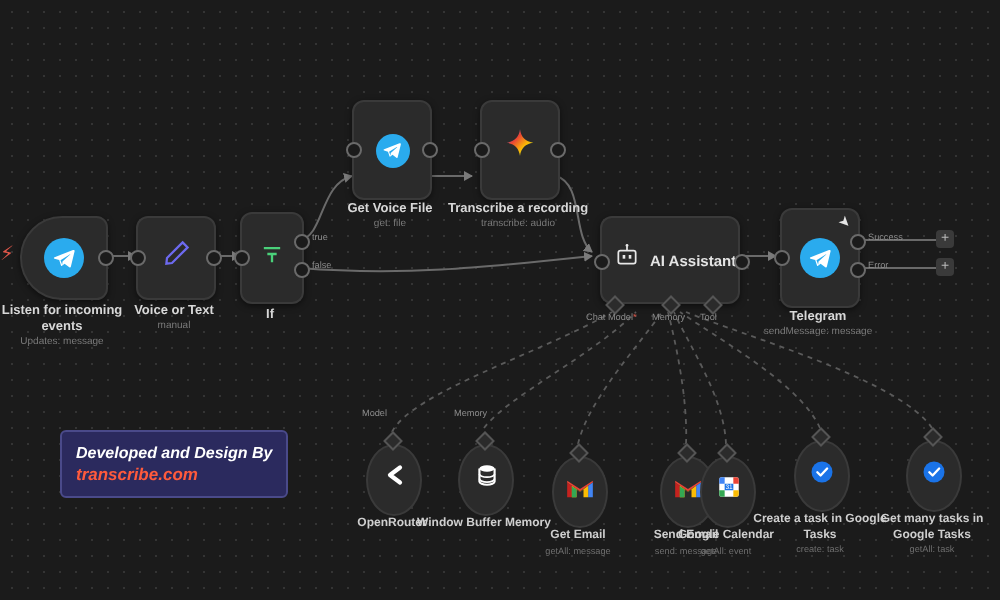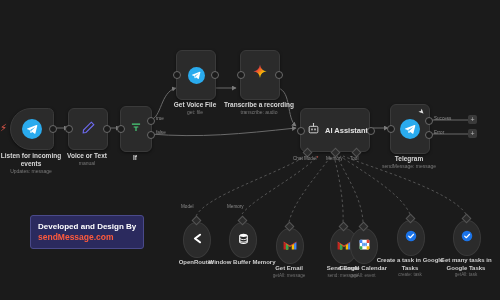--- a/index.html
+++ b/index.html
@@ -357,18 +357,18 @@
           <path d="M8 12.2 10.8 15 16.4 9" fill="none" stroke="#fff" stroke-width="2" stroke-linecap="round" stroke-linejoin="round"></path>
         </svg>
       </span>
     </div>
     <div class="sub-cap">
       <div class="t">Get many tasks in Google Tasks</div>
       <div class="s">getAll: task</div>
     </div>
   </div>
 
-  <div id="credit" style="left:30px;top:215px;">
+  <div id="credit" style="left:30px;top:215px;font-style:italic;">
     <div class="l1">Developed and Design By</div>
-    <div class="l2">sendMessage.com</div>
+    <div class="l2">transcribe.com</div>
   </div>
 
 </div>
 
 </body></html>

